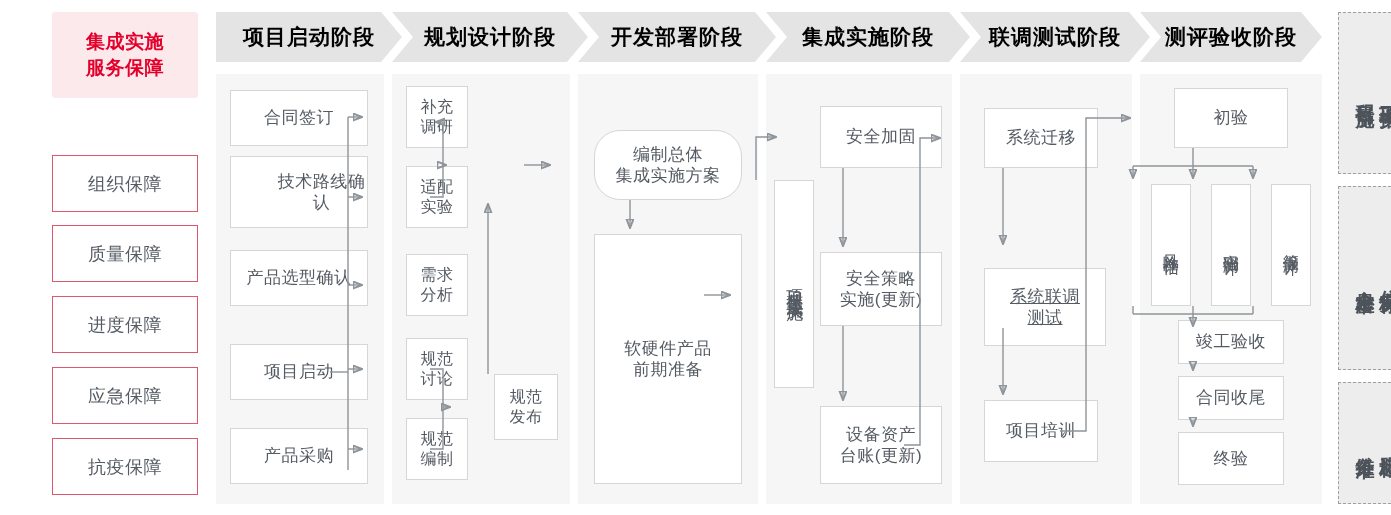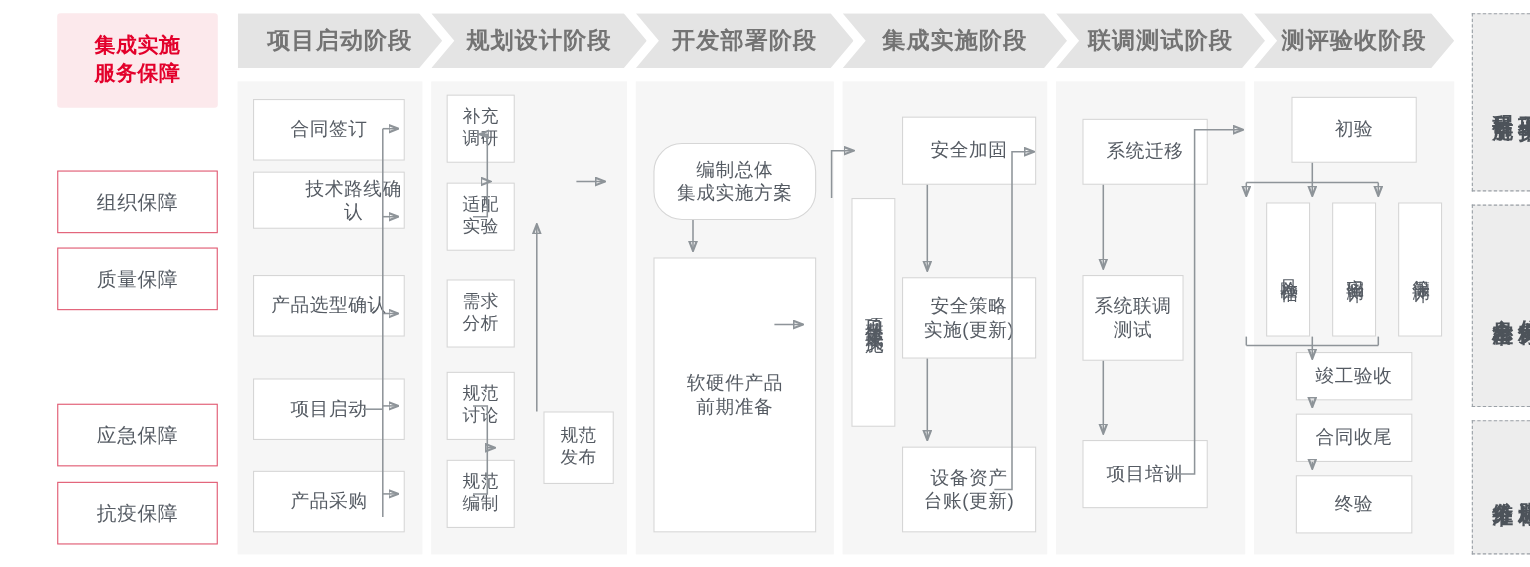--- a/index.html
+++ b/index.html
@@ -26,21 +26,21 @@
     font-size:18px;color:#555b63;letter-spacing:.5px;
   }
 
   
   .stage-band{top:74px;height:430px;background:#f6f6f6;}
 
   
   .stage-head{
     top:12px;height:50px;background:#e4e4e4;
     display:flex;align-items:center;justify-content:center;
-    font-size:21px;font-weight:bold;color:#737373;letter-spacing:1px;
+    font-size:21px;font-weight:bold;color:#000000;letter-spacing:1px;
   }
   .stage-head.chev{
     clip-path:polygon(0 0, calc(100% - 21px) 0, 100% 50%, calc(100% - 21px) 100%, 0 100%);
   }
   .stage-head.chev-notch{
     clip-path:polygon(0 0, calc(100% - 21px) 0, 100% 50%, calc(100% - 21px) 100%, 0 100%, 21px 50%);
   }
 
   
   .box{
@@ -79,39 +79,40 @@
 
   <div class="abs rail-title">
     <div>
       <div>集成实施</div>
       <div>服务保障</div>
     </div>
   </div>
 
   <div class="abs rail-item" style="top:155px;">组织保障</div>
   <div class="abs rail-item" style="top:225px;">质量保障</div>
+  <div class="abs rail-item" style="top:296px;">进度保障</div>
   <div class="abs rail-item" style="top:367px;">应急保障</div>
   <div class="abs rail-item" style="top:438px;">抗疫保障</div>
 
   <div class="abs stage-band" style="left:178px;width:168px;"></div>
   <div class="abs stage-band" style="left:354px;width:178px;"></div>
   <div class="abs stage-band" style="left:540px;width:180px;"></div>
   <div class="abs stage-band" style="left:728px;width:186px;"></div>
   <div class="abs stage-band" style="left:922px;width:172px;"></div>
   <div class="abs stage-band" style="left:1102px;width:182px;"></div>
 
   <div class="abs stage-head chev" style="left:178px;width:186px;">项目启动阶段</div>
   <div class="abs stage-head chev-notch" style="left:354px;width:196px;">规划设计阶段</div>
   <div class="abs stage-head chev-notch" style="left:540px;width:198px;">开发部署阶段</div>
   <div class="abs stage-head chev-notch" style="left:728px;width:204px;">集成实施阶段</div>
   <div class="abs stage-head chev-notch" style="left:922px;width:190px;">联调测试阶段</div>
   <div class="abs stage-head chev-notch" style="left:1102px;width:182px;">测评验收阶段</div>
 
   <div class="abs box" style="left:192px;top:90px;width:138px;height:56px;">合同签订</div>
-  <div class="abs box" style="left:192px;top:156px;width:138px;height:52px;padding-left:45px;">技术路线确认</div>
+  <div class="abs box" style="left:192px;top:156px;width:138px;height:72px;padding-left:45px;">技术路线确认</div>
   <div class="abs box" style="left:192px;top:250px;width:138px;height:56px;">产品选型确认</div>
   <div class="abs box" style="left:192px;top:344px;width:138px;height:56px;">项目启动</div>
   <div class="abs box" style="left:192px;top:428px;width:138px;height:56px;">产品采购</div>
 
   <div class="abs box sm" style="left:368px;top:86px;width:62px;height:62px;">
     <div>
         <div>补充</div>
         <div>调研</div>
       </div>
   </div>
@@ -168,21 +169,21 @@
       </div>
   </div>
   <div class="abs box" style="left:782px;top:406px;width:122px;height:78px;">
     <div>
         <div>设备资产</div>
         <div>台账(更新)</div>
       </div>
   </div>
 
   <div class="abs box" style="left:946px;top:108px;width:114px;height:60px;">系统迁移</div>
-  <div class="abs box" style="left:946px;top:250px;width:92px;height:78px;">
+  <div class="abs box" style="left:946px;top:268px;width:122px;height:78px;text-decoration:underline;">
     <div>
         <div>系统联调</div>
         <div>测试</div>
       </div>
   </div>
   <div class="abs box" style="left:946px;top:400px;width:114px;height:62px;">项目培训</div>
 
   <div class="abs box" style="left:1136px;top:88px;width:114px;height:60px;">初验</div>
   <div class="abs box vert sm" style="left:1113px;top:184px;width:40px;height:122px;">风险评估</div>
   <div class="abs box vert sm" style="left:1173px;top:184px;width:40px;height:122px;">密码测评</div>

